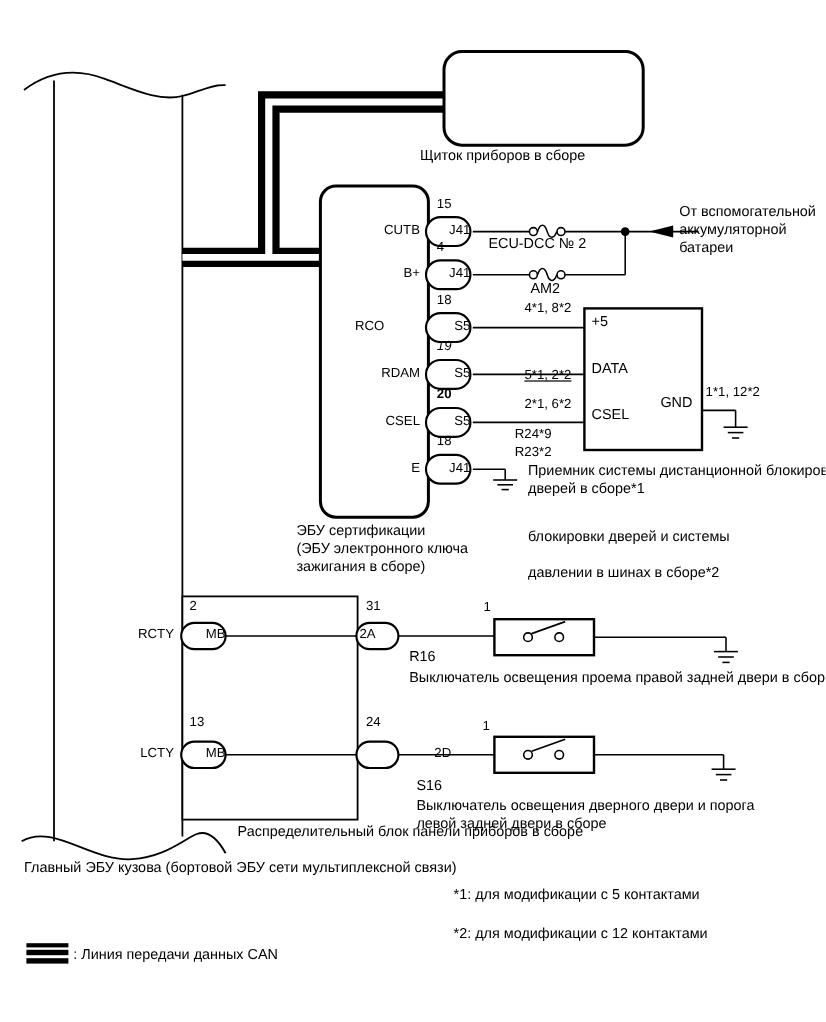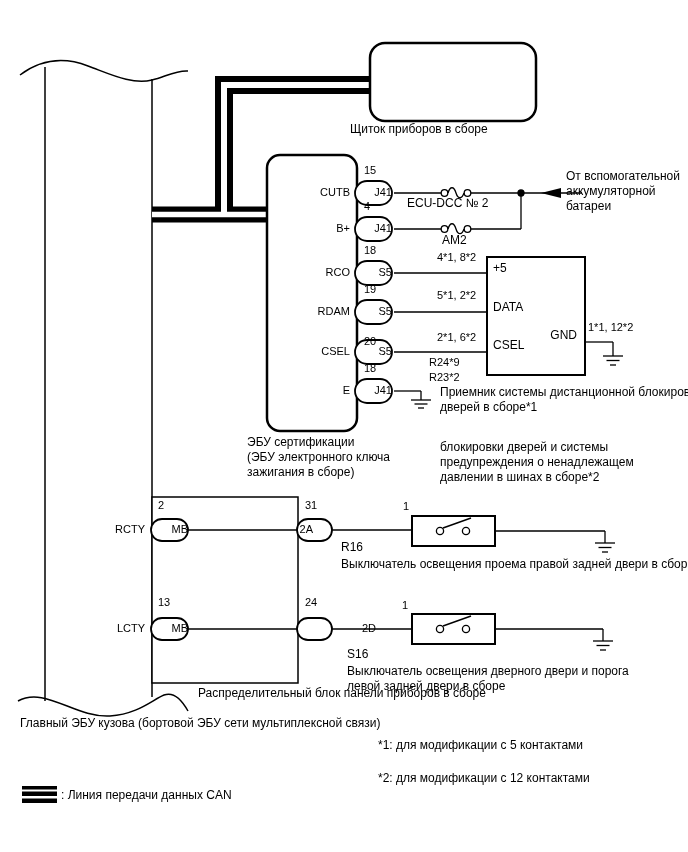--- a/index.html
+++ b/index.html
@@ -151,55 +151,54 @@
 
   <div class="lbl" style="left:566px;top:170px;">От вспомогательной</div>
   <div class="lbl" style="left:566px;top:185px;">аккумуляторной</div>
   <div class="lbl" style="left:566px;top:200px;">батареи</div>
 
   <div class="lbl" style="left:407px;top:197px;">ECU-DCC № 2</div>
   <div class="lbl" style="left:442px;top:234px;">AM2</div>
 
   <div class="lbl sm rgt" style="left:300px;top:187px;width:50px;">CUTB</div>
   <div class="lbl sm rgt" style="left:300px;top:223px;width:50px;">B+</div>
-  <div class="lbl sm rgt" style="left:300px;top:267px;width:50px;">RCO</div>
+  <div class="lbl sm rgt" style="left:283px;top:267px;width:50px;text-align:center;">RCO</div>
   <div class="lbl sm rgt" style="left:300px;top:306px;width:50px;">RDAM</div>
   <div class="lbl sm rgt" style="left:300px;top:346px;width:50px;">CSEL</div>
   <div class="lbl sm rgt" style="left:300px;top:385px;width:50px;">E</div>
 
   <div class="lbl sm ctr" style="left:355px;top:187px;width:37px;">J41</div>
   <div class="lbl sm ctr" style="left:355px;top:223px;width:37px;">J41</div>
   <div class="lbl sm ctr" style="left:355px;top:267px;width:37px;">S5</div>
   <div class="lbl sm ctr" style="left:355px;top:306px;width:37px;">S5</div>
   <div class="lbl sm ctr" style="left:355px;top:346px;width:37px;">S5</div>
   <div class="lbl sm ctr" style="left:355px;top:385px;width:37px;">J41</div>
 
   <div class="lbl sm" style="left:364px;top:165px;">15</div>
   <div class="lbl sm" style="left:364px;top:201px;">4</div>
   <div class="lbl sm" style="left:364px;top:245px;">18</div>
-  <div class="lbl sm" style="left:364px;top:284px;">19</div>
-  <div class="lbl sm" style="left:364px;top:336px;">20</div>
+  <div class="lbl sm" style="left:364px;top:284px;font-style:italic;">19</div>
+  <div class="lbl sm" style="left:364px;top:324px;font-weight:bold;">20</div>
   <div class="lbl sm" style="left:364px;top:363px;">18</div>
 
   <div class="lbl sm" style="left:437px;top:252px;">4*1, 8*2</div>
-  <div class="lbl sm" style="left:437px;top:290px;">5*1, 2*2</div>
+  <div class="lbl sm" style="left:437px;top:308px;text-decoration:underline;">5*1, 2*2</div>
   <div class="lbl sm" style="left:437px;top:332px;">2*1, 6*2</div>
   <div class="lbl sm" style="left:429px;top:357px;">R24*9</div>
   <div class="lbl sm" style="left:429px;top:372px;">R23*2</div>
 
   <div class="lbl" style="left:493px;top:262px;">+5</div>
   <div class="lbl" style="left:493px;top:301px;">DATA</div>
   <div class="lbl" style="left:493px;top:339px;">CSEL</div>
   <div class="lbl rgt" style="left:530px;top:329px;width:47px;">GND</div>
   <div class="lbl sm" style="left:588px;top:322px;">1*1, 12*2</div>
 
   <div class="lbl" style="left:440px;top:386px;">Приемник системы дистанционной блокировки</div>
   <div class="lbl" style="left:440px;top:401px;">дверей в сборе*1</div>
   <div class="lbl" style="left:440px;top:441px;">блокировки дверей и системы</div>
-  <div class="lbl" style="left:440px;top:456px;">предупреждения о ненадлежащем</div>
   <div class="lbl" style="left:440px;top:471px;">давлении в шинах в сборе*2</div>
 
   <div class="lbl" style="left:247px;top:436px;">ЭБУ сертификации</div>
   <div class="lbl" style="left:247px;top:451px;">(ЭБУ электронного ключа</div>
   <div class="lbl" style="left:247px;top:466px;">зажигания в сборе)</div>
 
   <div class="lbl sm rgt" style="left:95px;top:524px;width:50px;">RCTY</div>
   <div class="lbl sm rgt" style="left:95px;top:623px;width:50px;">LCTY</div>
   <div class="lbl sm ctr" style="left:151px;top:524px;width:37px;">MB</div>
   <div class="lbl sm ctr" style="left:151px;top:623px;width:37px;">MB</div>

